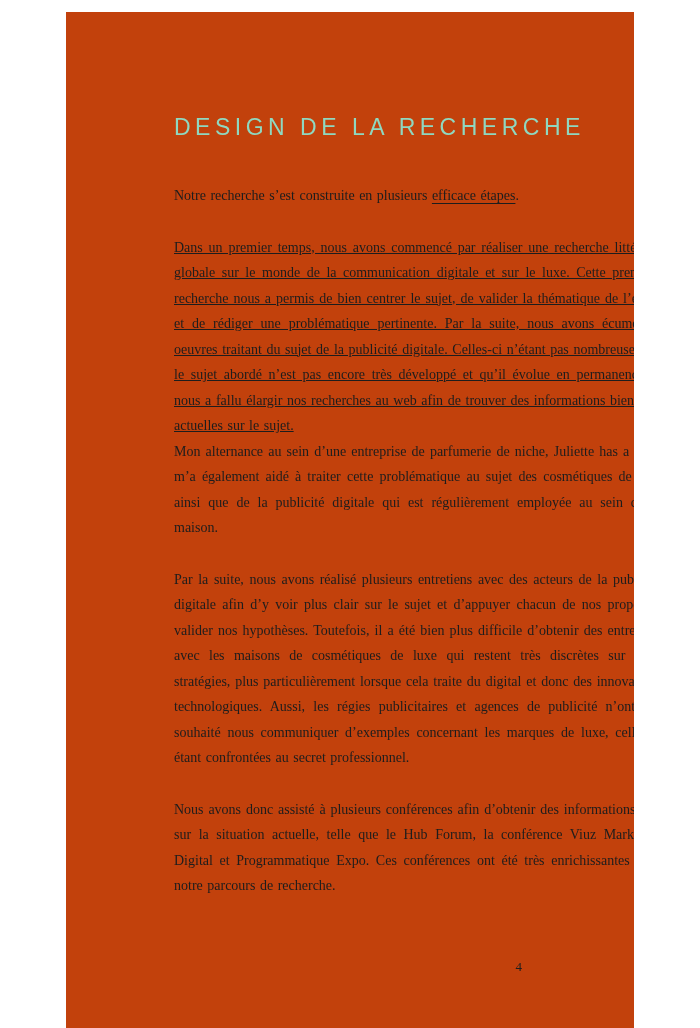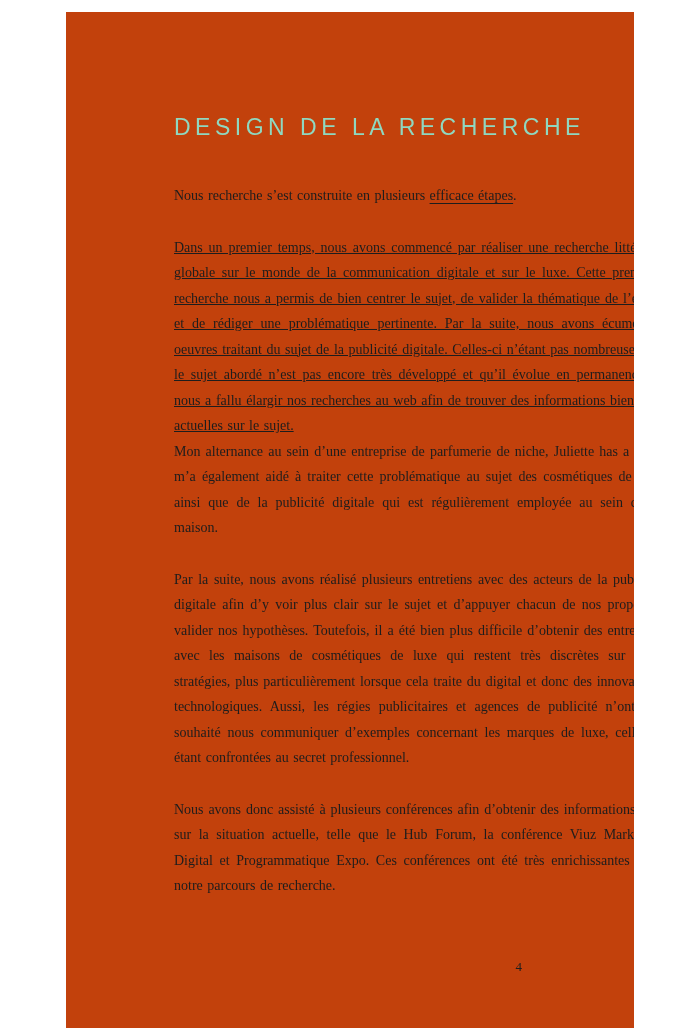--- a/index.html
+++ b/index.html
@@ -59,21 +59,21 @@
     font-family: "Liberation Serif", serif;
   }
 </style>
 </head>
 <body>
 
 <div class="page">
   <div class="content">
     <h1 class="title">DESIGN DE LA RECHERCHE</h1>
 
-    <p class="intro"><span>Nous recherche s’est construite en plusieurs </span><span class="u">efficace étapes</span><span>.</span></p>
+    <p class="intro"><span>Notre recherche s’est construite en plusieurs </span><span class="u">efficace étapes</span><span>.</span></p>
 
     <p class="para tight">Dans un premier temps, nous avons commencé par réaliser une recherche littéraire globale sur le monde de la communication digitale et sur le luxe. Cette première recherche nous a permis de bien centrer le sujet, de valider la thématique de l’étude et de rédiger une problématique pertinente. Par la suite, nous avons écumé les oeuvres traitant du sujet de la publicité digitale. Celles-ci n’étant pas nombreuses car le sujet abordé n’est pas encore très développé et qu’il évolue en permanence, il nous a fallu élargir nos recherches au web afin de trouver des informations bien plus actuelles sur le sujet.</p>
     <p class="para">Mon alternance au sein d’une entreprise de parfumerie de niche, Juliette has a Gun, m’a également aidé à traiter cette problématique au sujet des cosmétiques de luxe ainsi que de la publicité digitale qui est régulièrement employée au sein de la maison.</p>
     <p class="para">Par la suite, nous avons réalisé plusieurs entretiens avec des acteurs de la publicité digitale afin d’y voir plus clair sur le sujet et d’appuyer chacun de nos propos et valider nos hypothèses. Toutefois, il a été bien plus difficile d’obtenir des entretiens avec les maisons de cosmétiques de luxe qui restent très discrètes sur leurs stratégies, plus particulièrement lorsque cela traite du digital et donc des innovations technologiques. Aussi, les régies publicitaires et agences de publicité n’ont pas souhaité nous communiquer d’exemples concernant les marques de luxe, celles-ci étant confrontées au secret professionnel.</p>
     <p class="para">Nous avons donc assisté à plusieurs conférences afin d’obtenir des informations clés sur la situation actuelle, telle que le Hub Forum, la conférence Viuz Marketing Digital et Programmatique Expo. Ces conférences ont été très enrichissantes dans notre parcours de recherche.</p>
   </div>
 
   <div class="page-number">4</div>
 </div>
 

